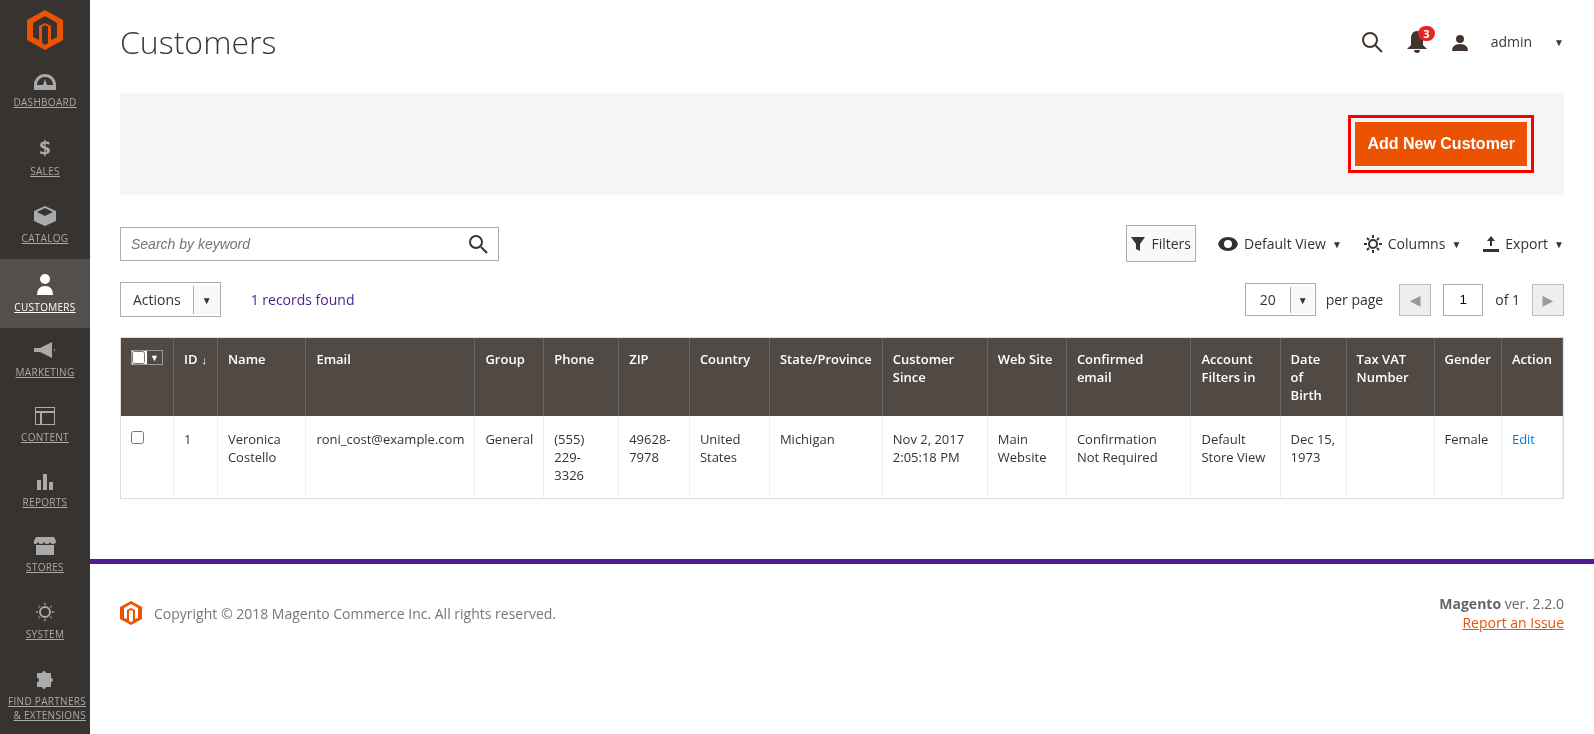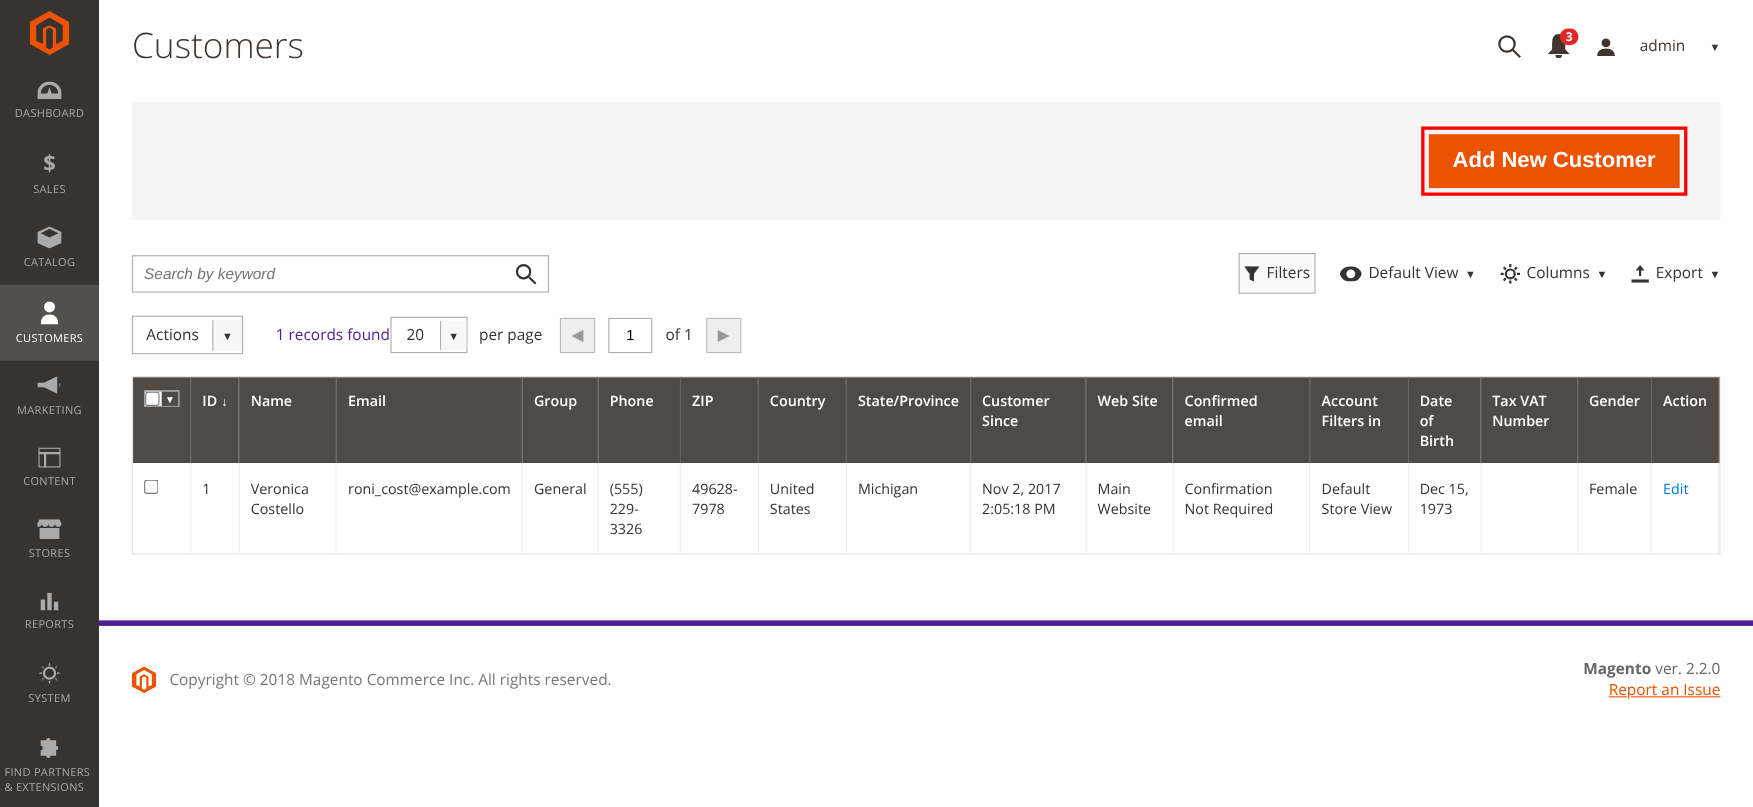--- a/index.html
+++ b/index.html
@@ -1,41 +1,41 @@
 <!DOCTYPE html>
 <html><head>
 <meta charset="utf-8">
 <style>
 * { box-sizing: border-box; margin: 0; padding: 0; }
 body { font-family: 'Open Sans', Arial, sans-serif; font-size: 14px; color: #333; background: #fff; }
 .app { display: flex; min-height: 734px; }
 .sidebar { width: 90px; background: #373330; color: #aaa; display: flex; flex-direction: column; align-items: center; padding-top: 10px; flex-shrink: 0; }
 .sidebar .logo { margin-bottom: 10px; }
-.sidebar .nav-item { display: flex; flex-direction: column; align-items: center; padding: 14px 4px; width: 100%; cursor: pointer; font-size: 10px; text-align: left; }
+.sidebar .nav-item { display: flex; flex-direction: column; align-items: center; padding: 14px 4px; width: 100%; cursor: pointer; font-size: 10px; text-align: right; text-decoration: underline; }
 .sidebar .nav-item.active { background: #534f4c; color: #fff; }
 .sidebar .nav-item .icon { margin-bottom: 5px; }
 .sidebar .nav-item span { font-size: 10px; letter-spacing: 0.3px; }
 .main { flex: 1; display: flex; flex-direction: column; padding: 0; }
 .header { display: flex; justify-content: space-between; align-items: center; padding: 20px 30px 30px 30px; }
 .page-title { font-size: 32px; font-weight: 300; color: #41362f; }
 .header-actions { display: flex; align-items: center; gap: 24px; }
 .header-icon { cursor: pointer; position: relative; }
 .badge { position: absolute; top: -5px; right: -8px; background: #e22626; color: #fff; border-radius: 10px; padding: 0 5px; font-size: 11px; font-weight: bold; }
 .admin-user { display: flex; align-items: center; gap: 22px; cursor: pointer; color: #41362f; }
 .action-bar { background: #f5f5f5; padding: 22px 30px; display: flex; justify-content: flex-end; margin: 0 30px 30px 30px; }
-.btn-primary { background: #eb5202; color: #fff; border: none; padding: 13px 22px; font-size: 20px; font-weight: 600; cursor: pointer; }
+.btn-primary { background: #eb5202; color: #fff; border: none; padding: 13px 12px; font-size: 16px; font-weight: 600; cursor: pointer; }
 .highlight-box { border: 3px solid #ff0000; padding: 4px; }
 .toolbar { display: flex; justify-content: space-between; align-items: center; padding: 0 30px; margin-bottom: 20px; }
 .toolbar-left { display: flex; align-items: center; gap: 20px; }
 .search-box { display: flex; align-items: center; border: 1px solid #adadad; padding: 6px 10px; width: 379px; justify-content: space-between; }
 .search-box input { border: none; outline: none; font-size: 14px; font-style: italic; color: #999; flex: 1; }
 .toolbar-right { display: flex; align-items: center; gap: 22px; }
 .tb-btn { display: flex; align-items: center; gap: 6px; cursor: pointer; color: #333; font-size: 14px; }
 .filters-btn { border: 1px solid #adadad; background: #f9f9f9; padding: 8px 4px; }
-.row2 { display: flex; align-items: center; padding: 0 30px; margin-bottom: 20px; }
+.row2 { display: flex; justify-content: space-between; align-items: center; padding: 0 30px; margin-bottom: 20px; }
 .row2-left { display: flex; align-items: center; gap: 30px; }
 .actions-select { border: 1px solid #adadad; display: flex; align-items: center; }
 .actions-select span { padding: 7px 12px; }
 .actions-select .dd { border-left: 1px solid #adadad; padding: 7px 8px; background: #f8f8f8; }
 .records { color: #4c1d95; }
 .row2-right { display: flex; align-items: center; gap: 16px; }
 .perpage { display: flex; align-items: center; gap: 10px; }
 .perpage-box { border: 1px solid #adadad; display: flex; align-items: center; }
 .perpage-box span { padding: 6px 14px; }
 .perpage-box .dd { border-left: 1px solid #adadad; padding: 6px 7px; background: #f8f8f8; }
@@ -115,35 +115,35 @@
           <svg width="20" height="18" viewBox="0 0 20 18">
             <rect x="0" y="0" width="20" height="18" fill="none" stroke="#aaa" stroke-width="2"></rect>
             <line x1="0" y1="5" x2="20" y2="5" stroke="#aaa" stroke-width="2"></line>
             <line x1="6" y1="5" x2="6" y2="18" stroke="#aaa" stroke-width="2"></line>
           </svg>
         </div>
       <span>CONTENT</span>
     </div>
     <div class="nav-item">
       <div class="icon">
-          <svg width="22" height="18" viewBox="0 0 22 18">
-            <path fill="#aaa" d="M0 4 L2 0 H20 L22 4 Q22 7 19 7 Q16 7 16 4 Q16 7 13 7 Q10 7 10 4 Q10 7 7 7 Q4 7 4 4 Q4 7 1 7 Q-2 7 0 4 Z M2 8 H20 V18 H2 Z"></path>
-          </svg>
-        </div>
-      <span>STORES</span>
-    </div>
-    <div class="nav-item">
-      <div class="icon">
           <svg width="20" height="18" viewBox="0 0 20 18">
             <rect x="2" y="8" width="4" height="10" fill="#aaa"></rect>
             <rect x="8" y="2" width="4" height="16" fill="#aaa"></rect>
             <rect x="14" y="10" width="4" height="8" fill="#aaa"></rect>
           </svg>
         </div>
       <span>REPORTS</span>
+    </div>
+    <div class="nav-item">
+      <div class="icon">
+          <svg width="22" height="18" viewBox="0 0 22 18">
+            <path fill="#aaa" d="M0 4 L2 0 H20 L22 4 Q22 7 19 7 Q16 7 16 4 Q16 7 13 7 Q10 7 10 4 Q10 7 7 7 Q4 7 4 4 Q4 7 1 7 Q-2 7 0 4 Z M2 8 H20 V18 H2 Z"></path>
+          </svg>
+        </div>
+      <span>STORES</span>
     </div>
     <div class="nav-item">
       <div class="icon">
           <svg width="20" height="20" viewBox="0 0 20 20">
             <circle cx="10" cy="10" r="5" fill="none" stroke="#aaa" stroke-width="2"></circle>
             <path fill="#aaa" d="M10 0 L11 3 L9 3 Z M10 20 L11 17 L9 17 Z M0 10 L3 11 L3 9 Z M20 10 L17 11 L17 9 Z M3 3 L5 5 L4 6 Z M17 17 L15 15 L16 14 Z M3 17 L5 15 L4 14 Z M17 3 L15 5 L16 6 Z"></path>
           </svg>
         </div>
       <span>SYSTEM</span>
     </div>

